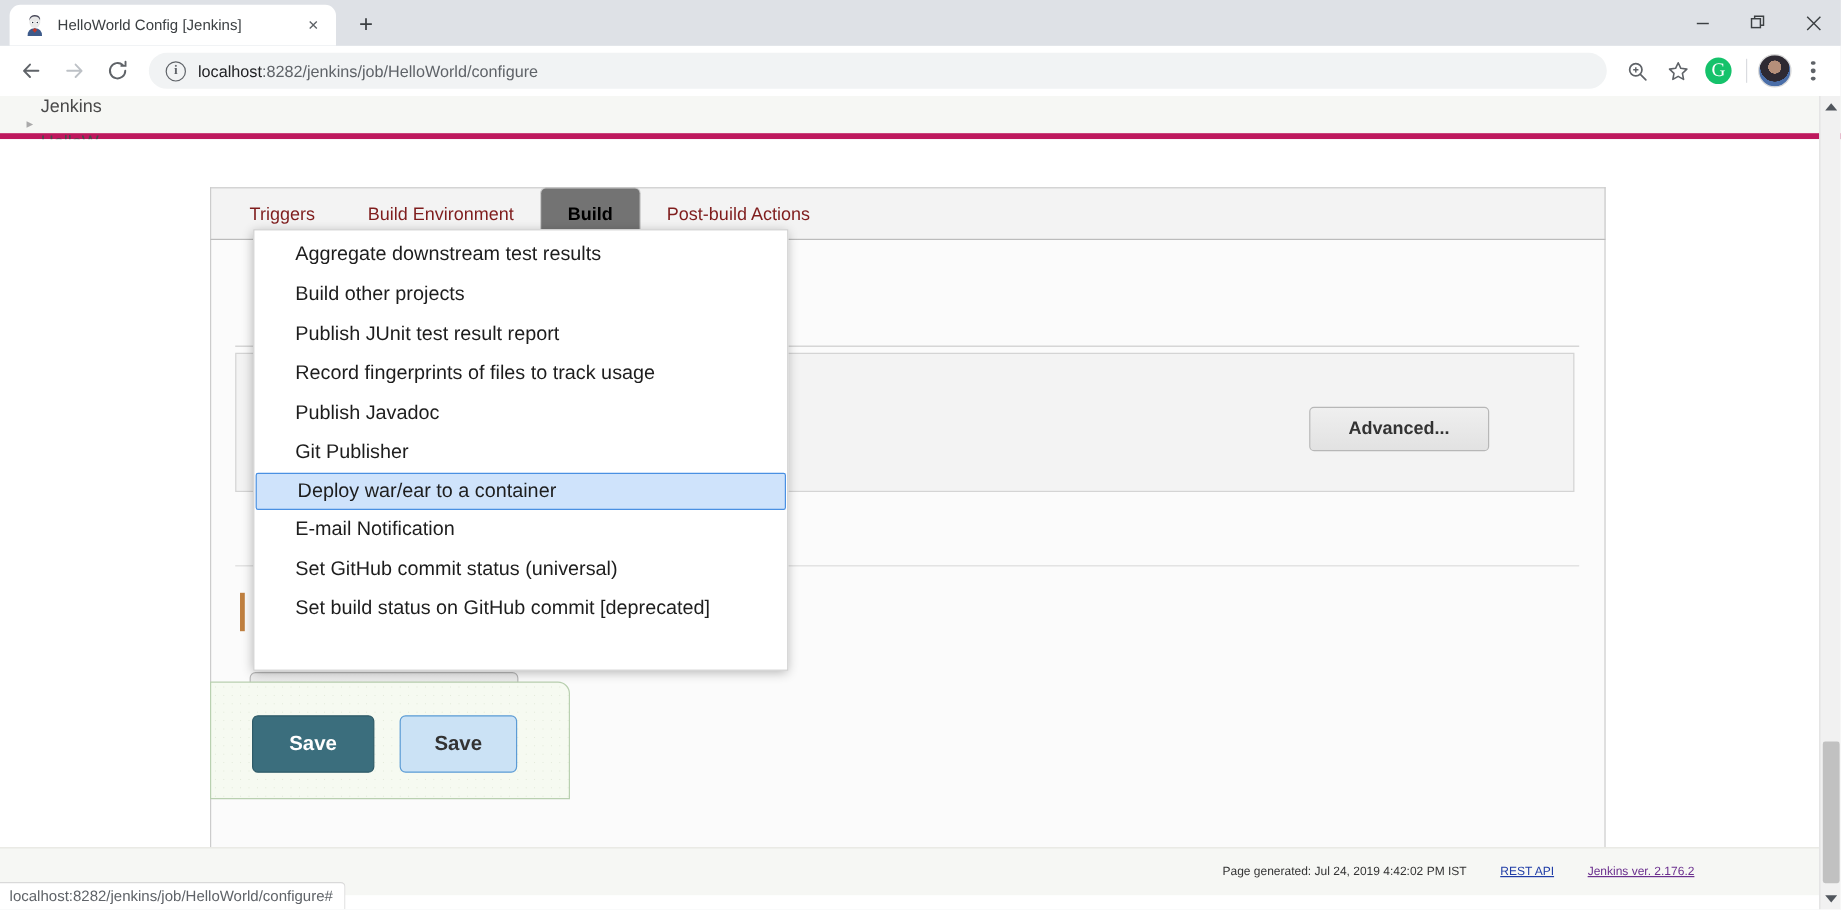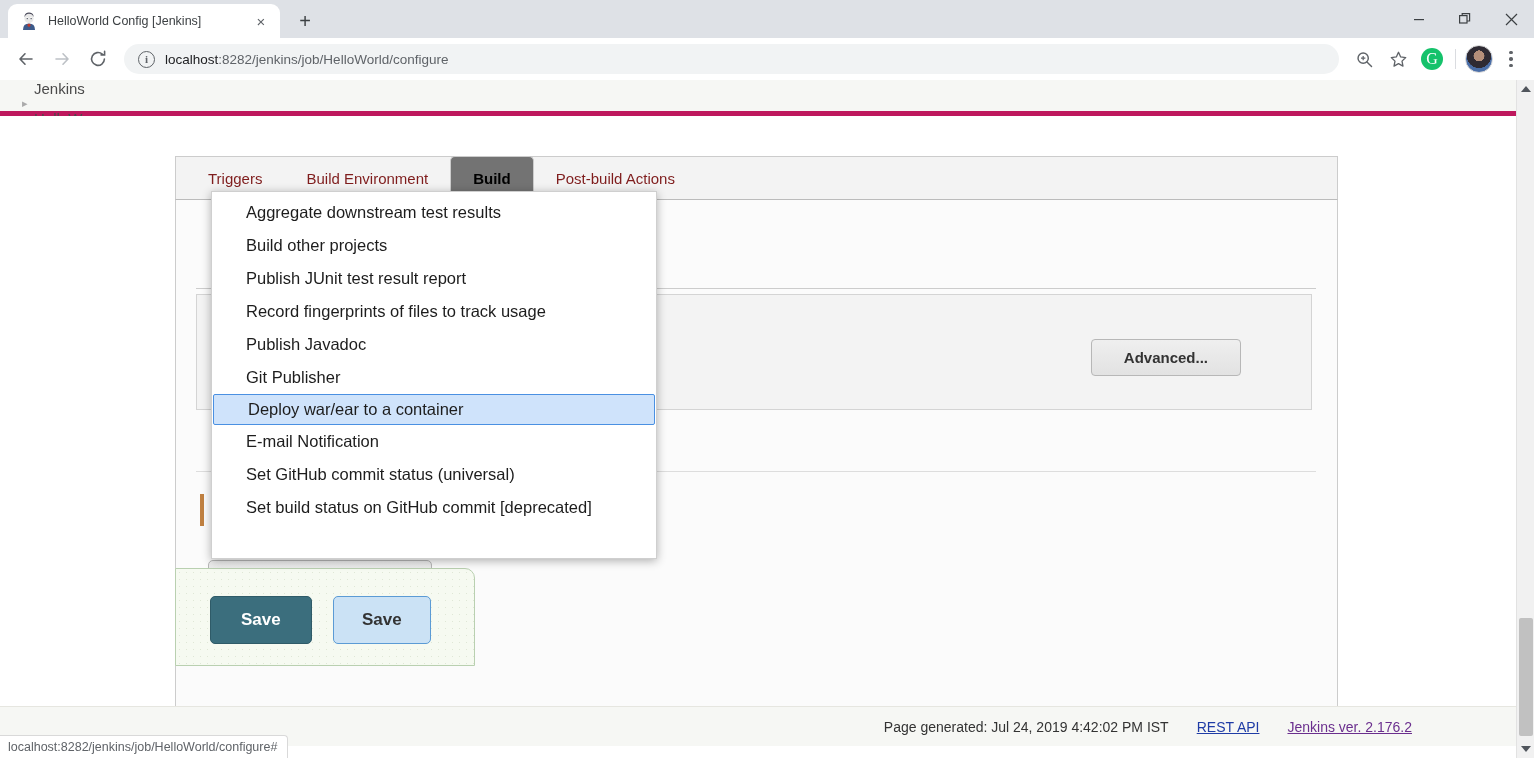--- a/index.html
+++ b/index.html
@@ -247,21 +247,21 @@
   }
 
   
   .jk-footer {
     position: absolute; left: 0; bottom: 12px;
     width: 1516px; height: 40px;
     background: #f6f7f4;
     border-top: 1px solid #e6e6e0;
     display: flex; align-items: center; justify-content: flex-end;
     padding-right: 104px; gap: 28px;
-    font-size: 14px; color: #333;
+    font-size: 10px; color: #333;
   }
   .jk-footer a { color: #1f3ca6; text-decoration: underline; }
   .jk-footer a.visited { color: #6b2f8e; }
 
   .status-bubble {
     position: absolute; left: 0; bottom: 0;
     background: #ffffff;
     border: 1px solid #d9d9d9; border-left: none; border-bottom: none;
     border-radius: 0 4px 0 0;
     padding: 4px 10px 4px 8px;

